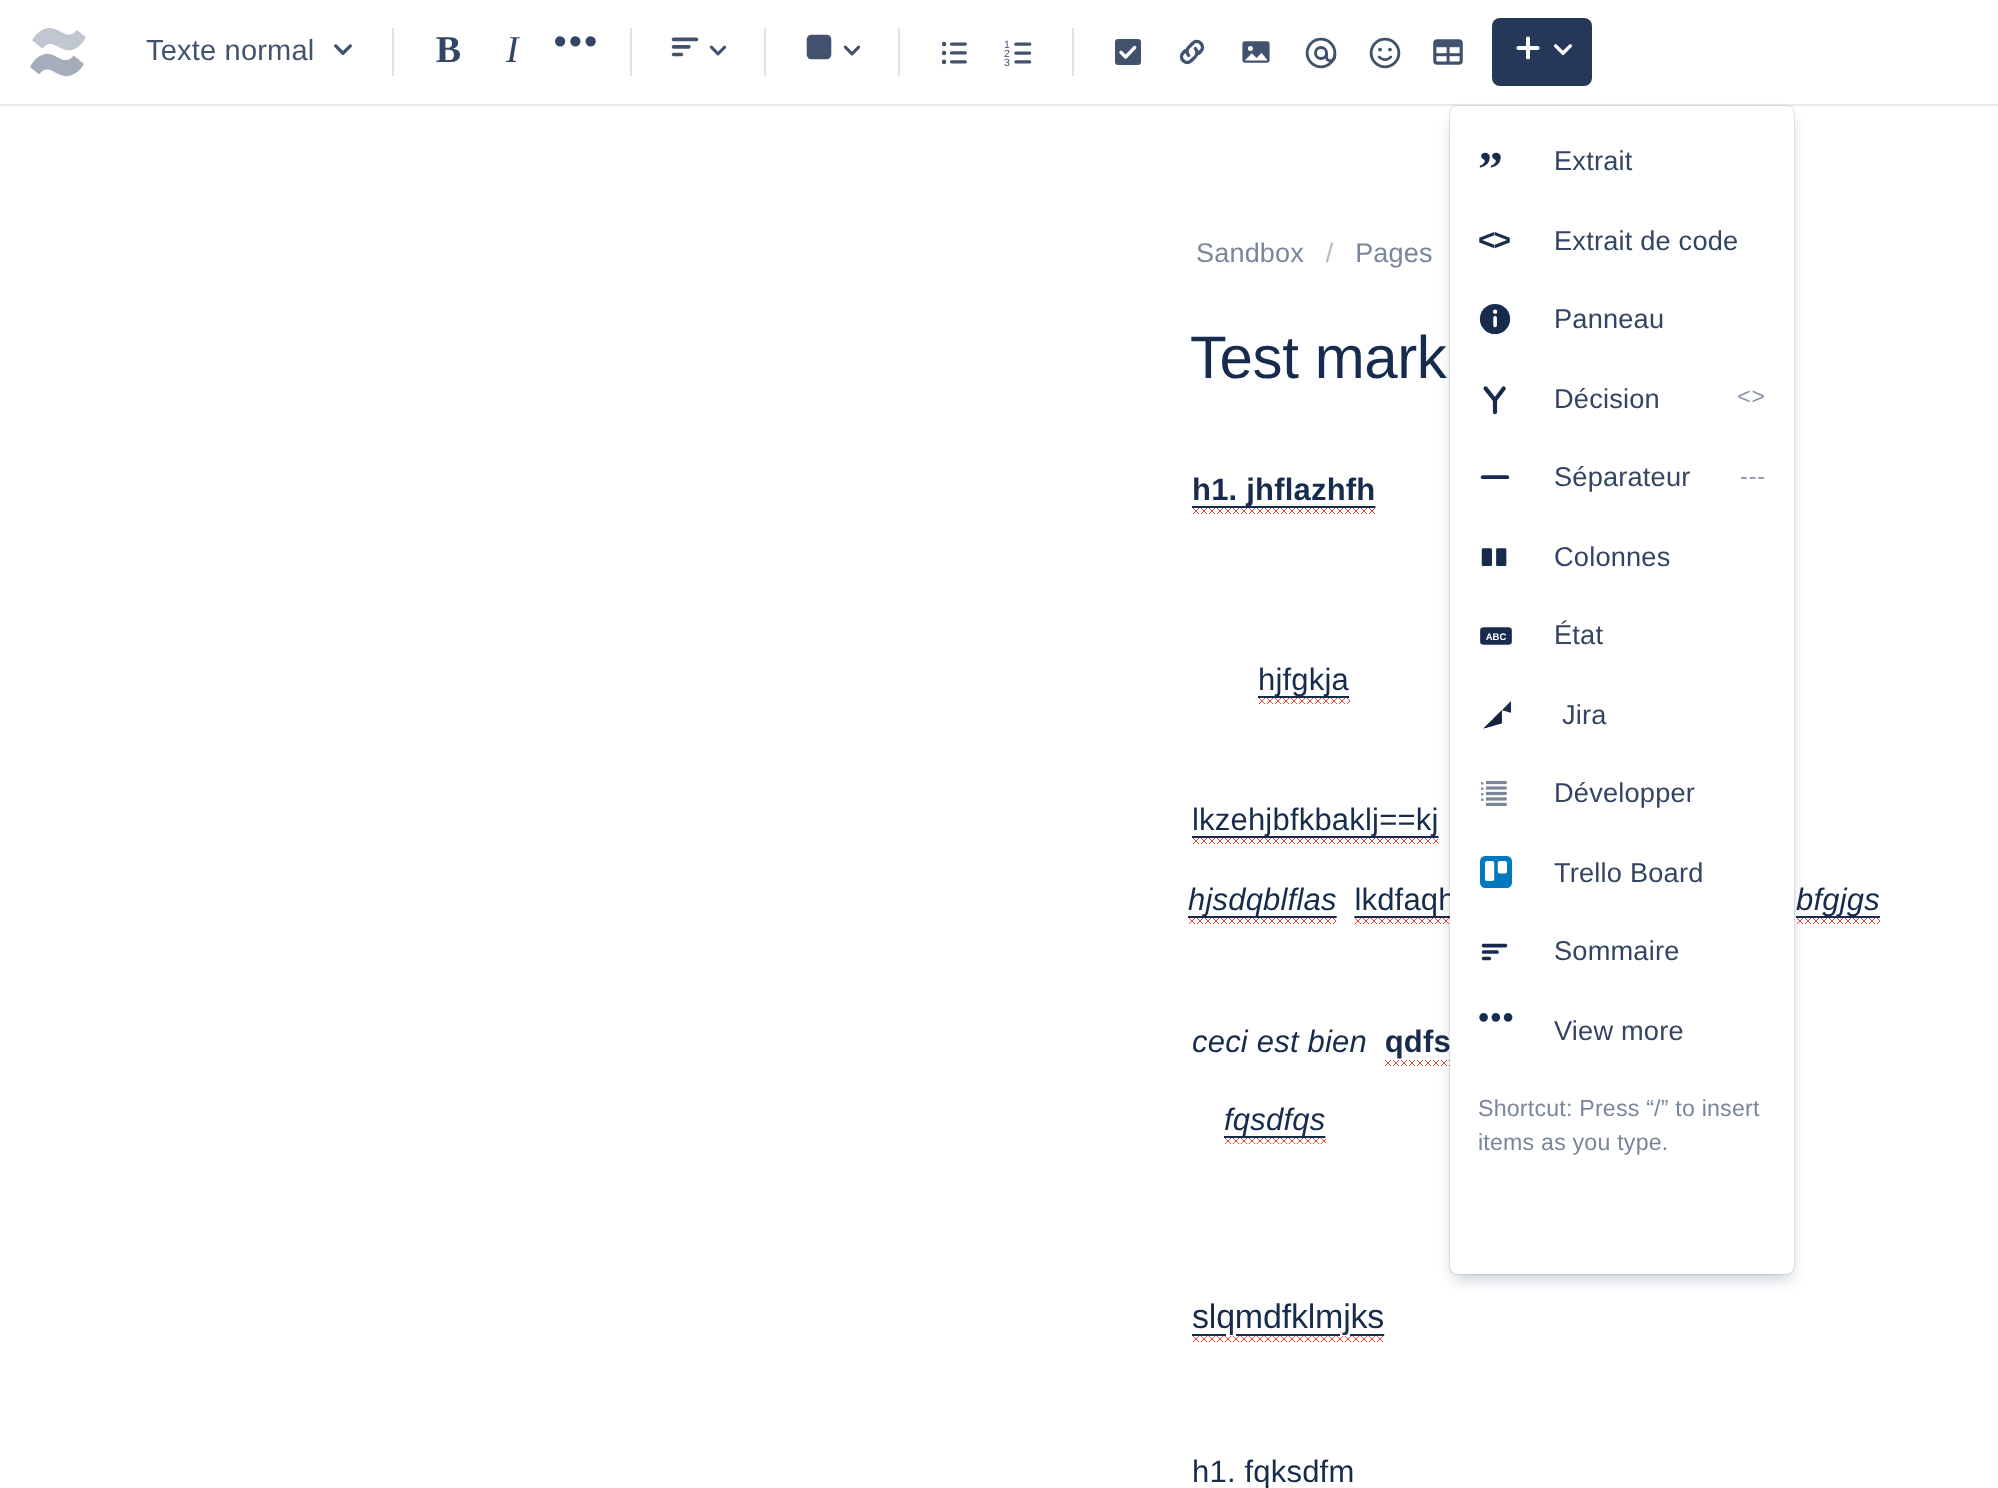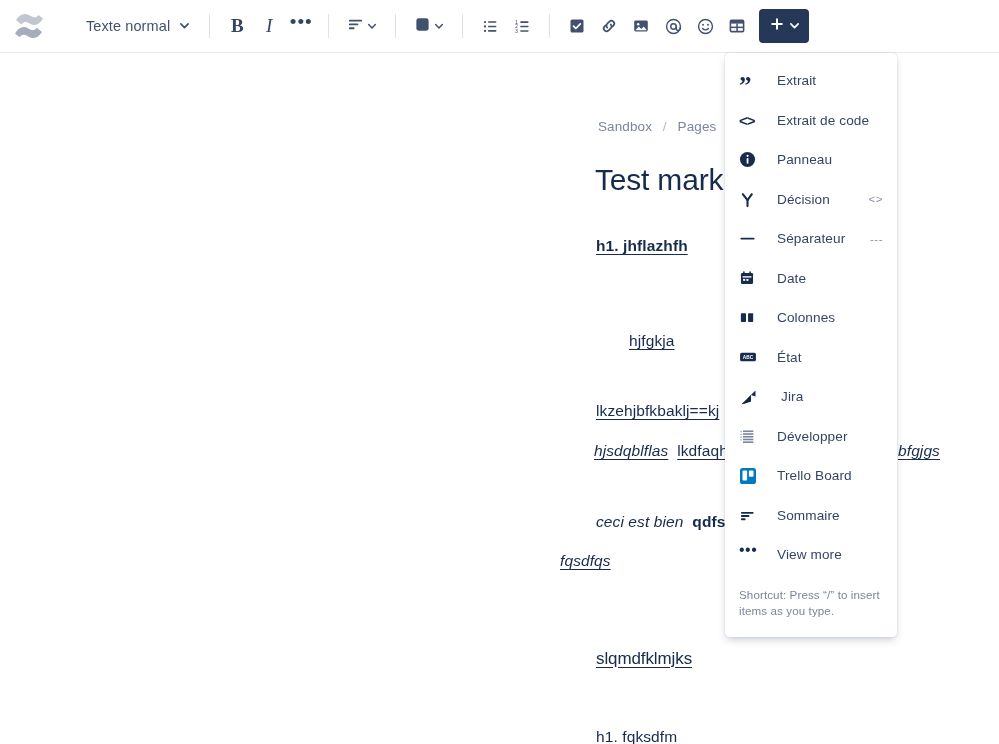--- a/index.html
+++ b/index.html
@@ -38,21 +38,21 @@
     align-items: center;
     justify-content: center;
   }
   .style-select {
     display: flex;
     align-items: center;
     gap: 9px;
     padding: 5px 8px;
     border-radius: 3px;
     cursor: pointer;
-    margin-left: 14px;
+    margin-left: 1px;
   }
   .style-select-label {
     font-size: 14.5px;
     color: #42526e;
     letter-spacing: .1px;
   }
   .tb-sep {
     width: 1px;
     height: 24px;
     background: #dfe1e6;
@@ -418,21 +418,21 @@
   <div class="doc-line" style="top:389px; left:594px;">
     <span class="u it sq">hjsdqblflas</span>
     <span>&nbsp;</span><span class="u sq">lkdfaqh</span>
   </div>
 
   <div class="doc-line" style="top:460px; left:596px;">
     <span class="it">ceci est bien</span>
     <span>&nbsp;</span><span class="bd sq">qdfsfl</span>
   </div>
 
-  <div class="doc-line" style="top:499px; left:560px;text-align:right;">
+  <div class="doc-line" style="top:499px; left:612px;text-align:right;">
     <span class="u it sq">fqsdfqs</span>
   </div>
 
   <div class="doc-line big" style="top:596px; left:596px;">
     <span class="u sq">slqmdfklmjks</span>
   </div>
 
   <div class="doc-line" style="top:675px; left:596px;">
     <span class="u sq">h1. fqksdfm</span>
   </div>
@@ -479,33 +479,20 @@
   <div class="menu-item">
     <span class="mi-icon">
       <svg width="17" height="17" viewBox="0 0 18 18">
           <rect x="1.5" y="8.1" width="15" height="2" rx="1" fill="#172b4d"></rect>
         </svg>
     </span>
     <span class="mi-label">Séparateur</span>
     <span class="mi-hint">---</span>
   </div>
 
-  <div class="menu-item">
-    <span class="mi-icon">
-      <svg width="16" height="16" viewBox="0 0 18 18">
-        <rect x="2.2" y="3.4" width="13.6" height="12.4" rx="1.5" fill="#172b4d"></rect>
-        <rect x="4.6" y="1.3" width="1.8" height="3.6" rx=".9" fill="#172b4d"></rect>
-        <rect x="11.6" y="1.3" width="1.8" height="3.6" rx=".9" fill="#172b4d"></rect>
-        <rect x="4" y="7" width="10" height="1.5" fill="#fff"></rect>
-        <rect x="4.6" y="10" width="2.4" height="2.2" fill="#fff"></rect>
-        <rect x="8.3" y="10" width="2.4" height="2.2" fill="#fff"></rect>
-      </svg>
-    </span>
-    <span class="mi-label">Date</span>
-  </div>
 
   <div class="menu-item">
     <span class="mi-icon">
       <svg width="17" height="17" viewBox="0 0 18 18">
         <rect x="2" y="4.4" width="5.4" height="9.4" rx=".7" fill="#172b4d"></rect>
         <rect x="9.6" y="4.4" width="5.4" height="9.4" rx=".7" fill="#172b4d"></rect>
       </svg>
     </span>
     <span class="mi-label">Colonnes</span>
   </div>

